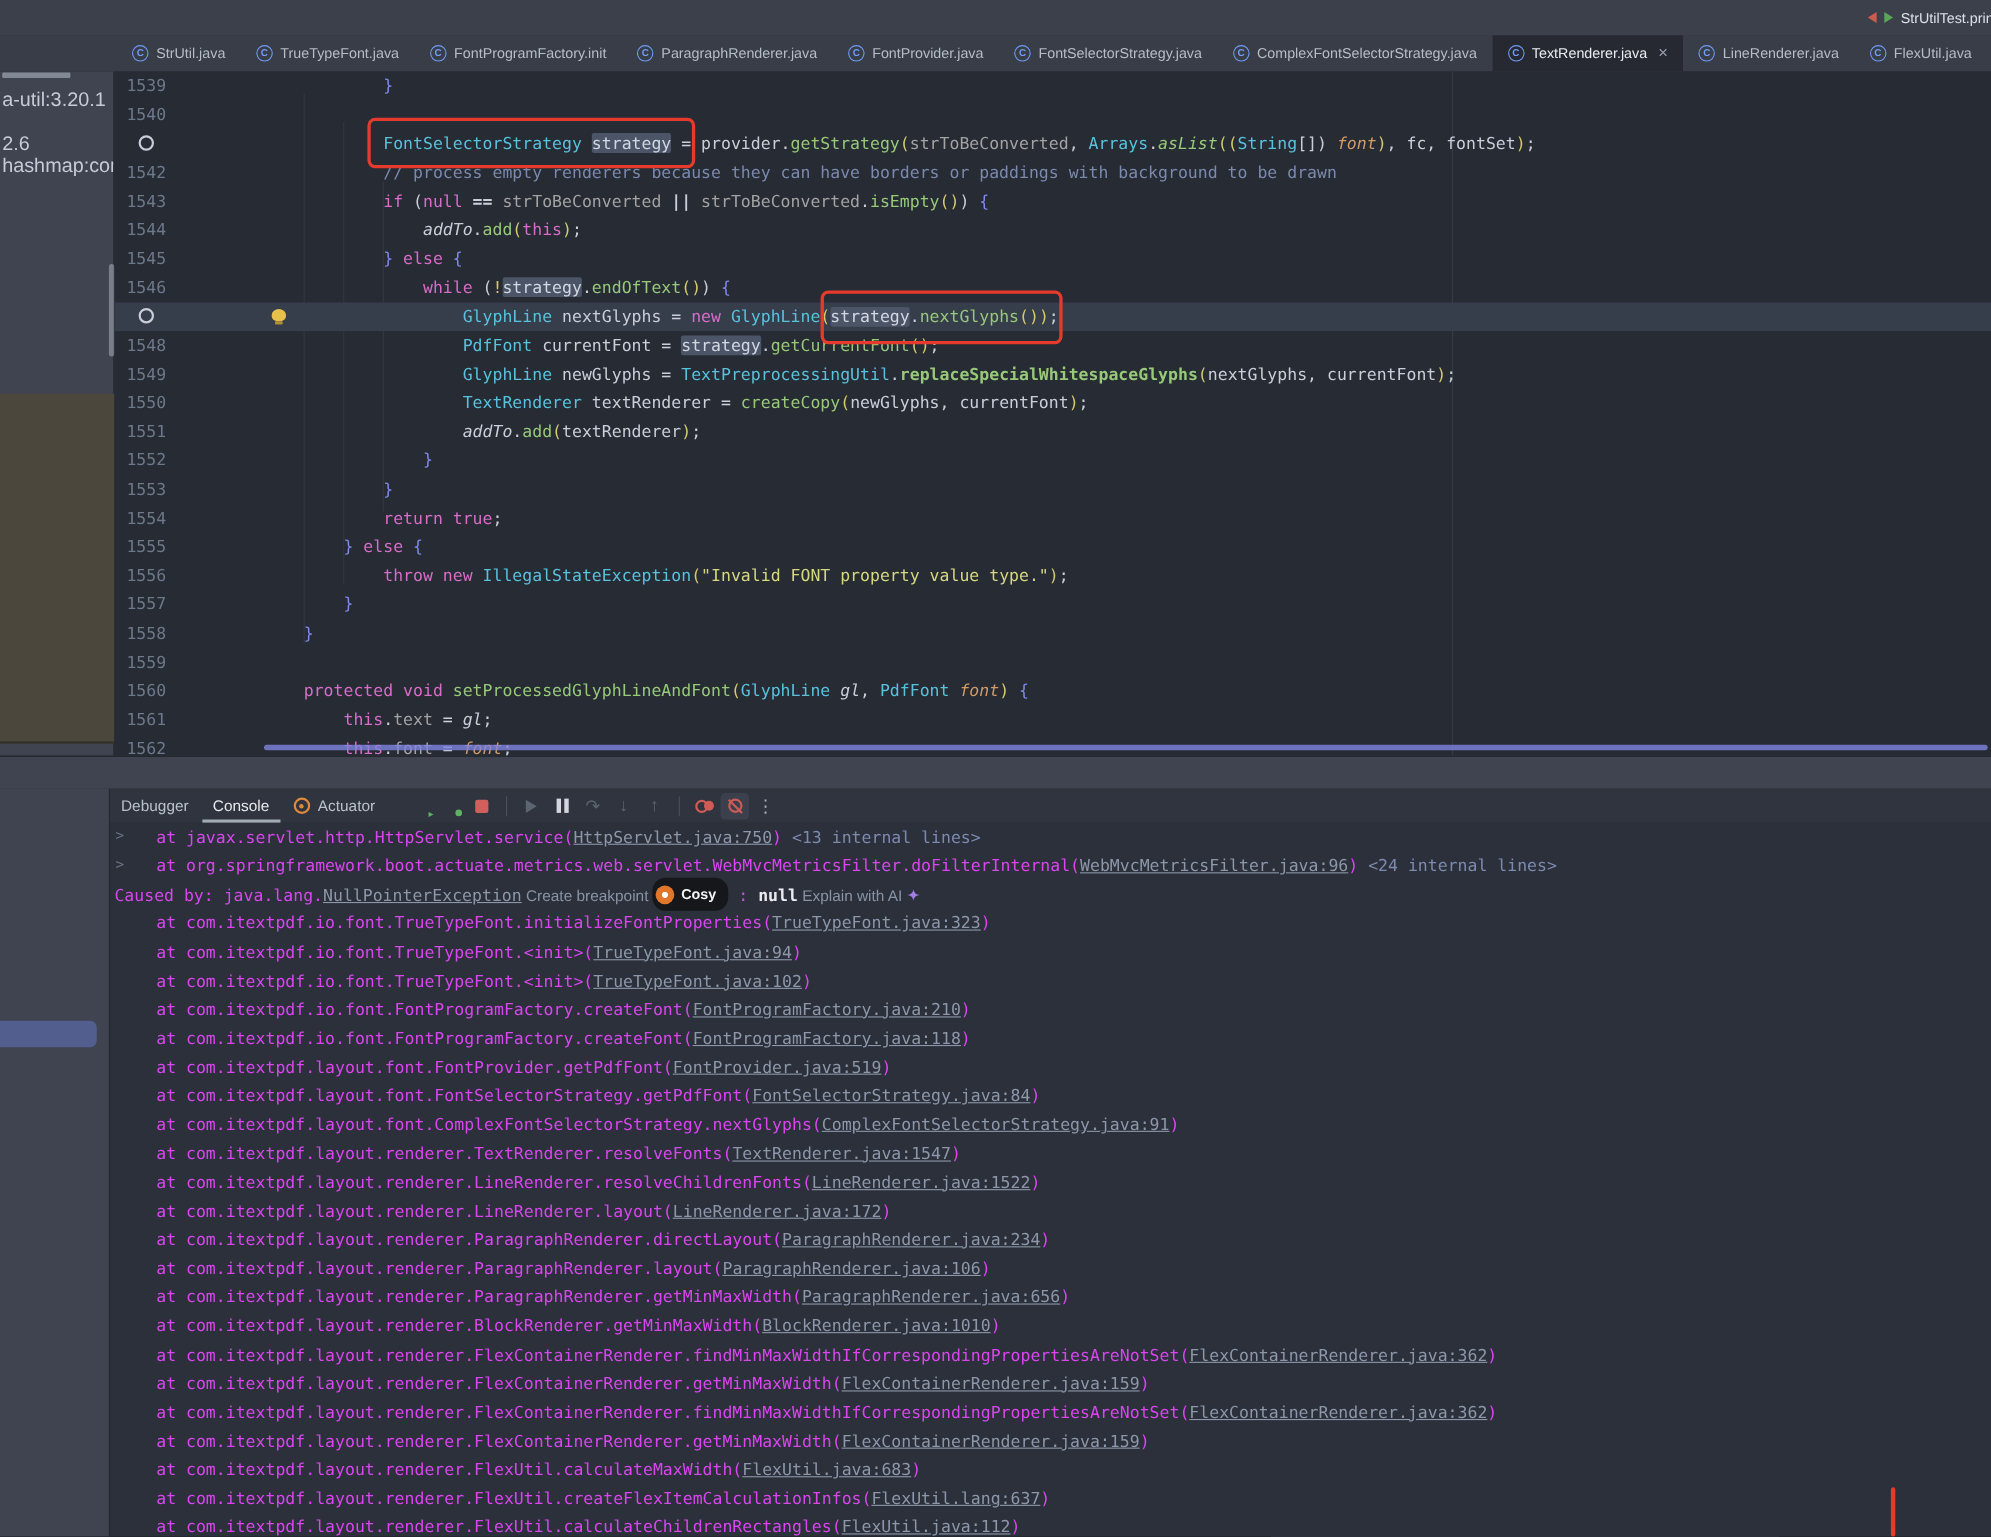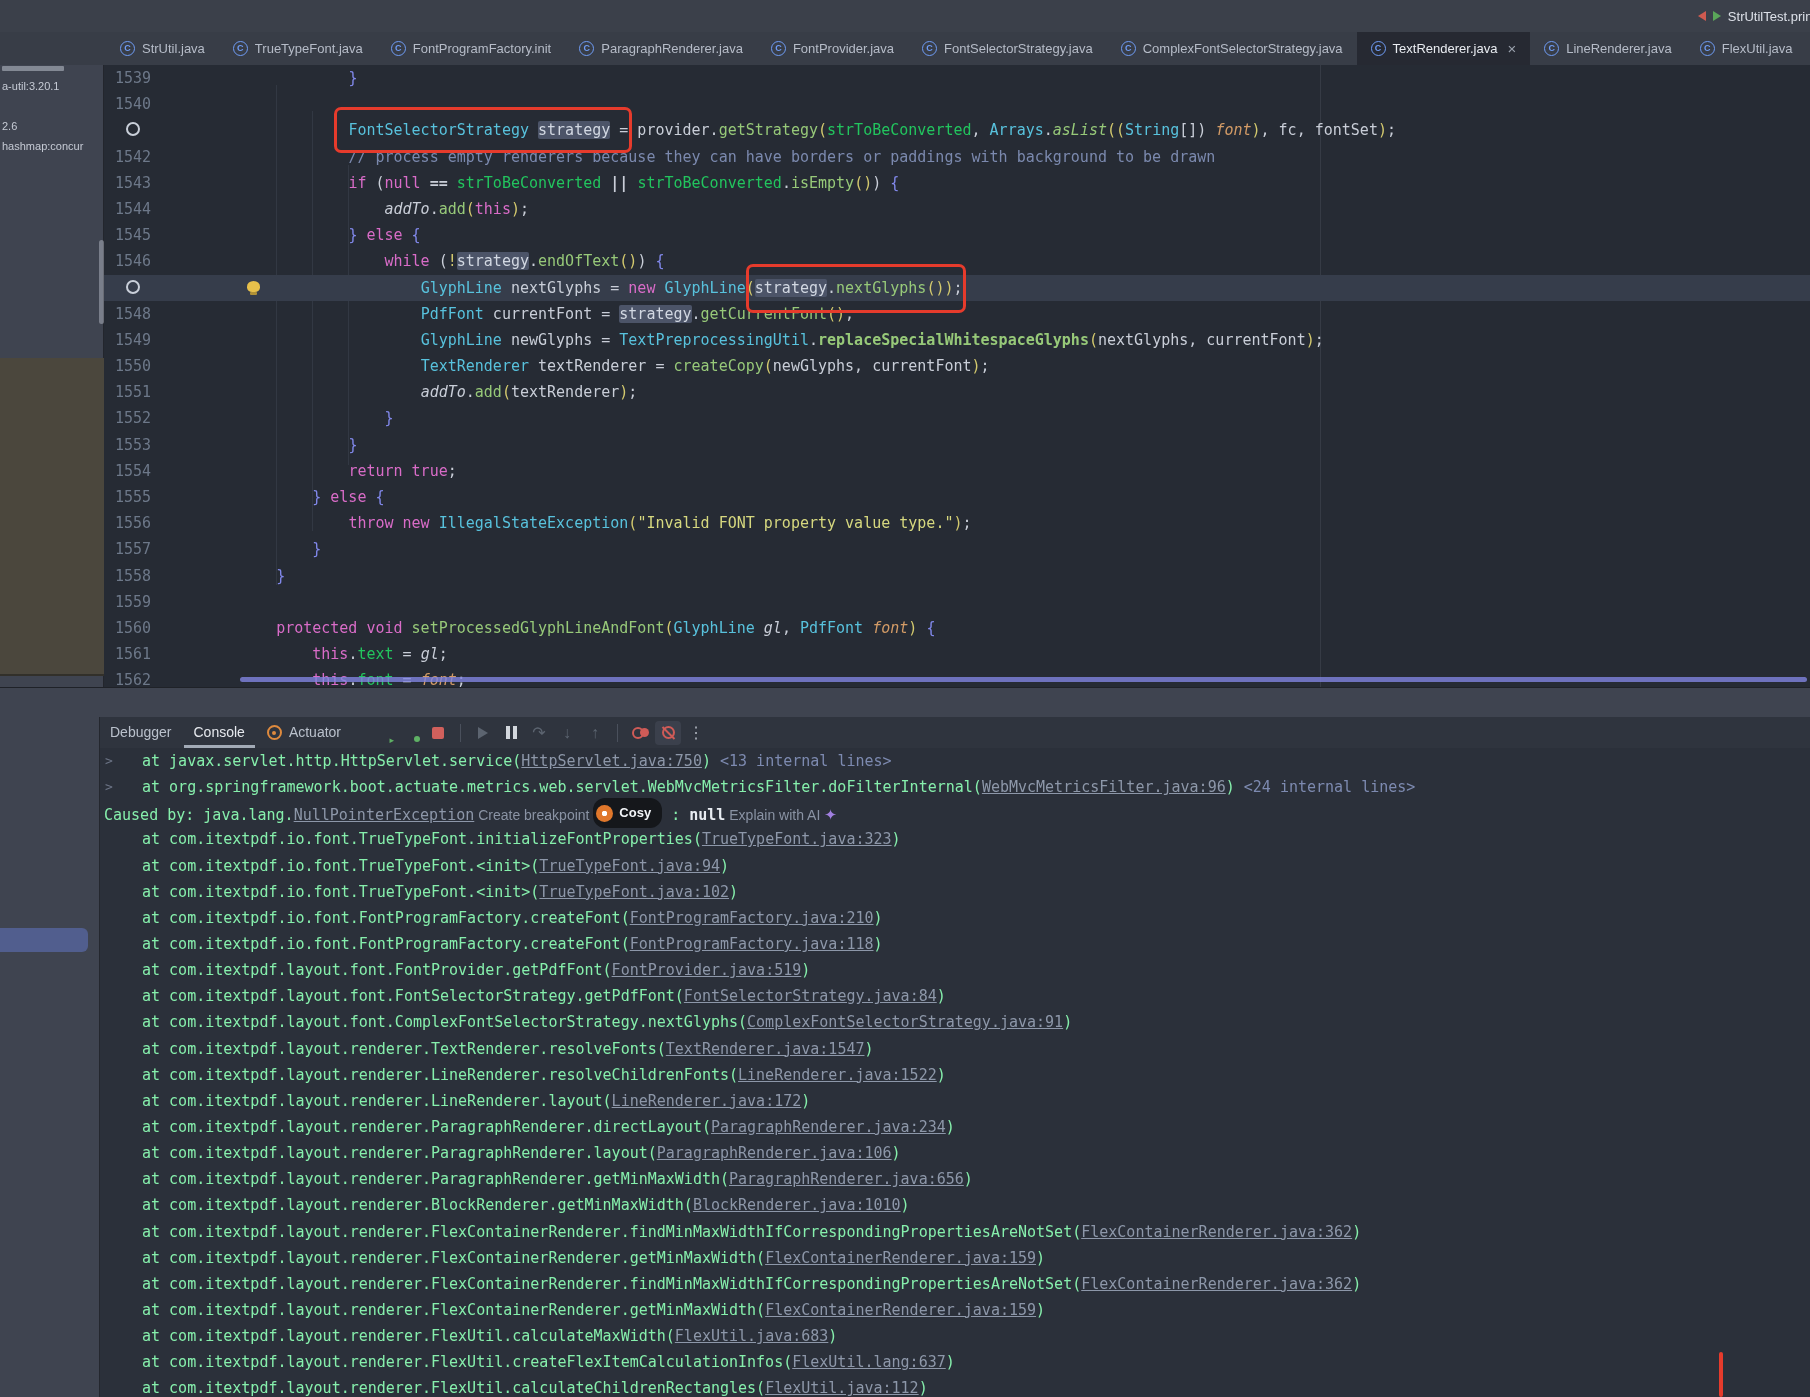--- a/index.html
+++ b/index.html
@@ -18,21 +18,21 @@
           align-items:stretch;padding-left:106px;overflow:hidden;}
   .tab{display:flex;align-items:center;gap:7px;padding:0 14px;font-size:13px;color:#b6bcc8;white-space:nowrap;cursor:default;}
   .tab.active{background:#262932;color:#e9ecf1;}
   .cicon{flex:0 0 15px;width:15px;height:15px;border:1.5px solid #6f9cf5;border-radius:50%;color:#6f9cf5;
          font-size:9px;line-height:13px;text-align:center;box-sizing:border-box;font-weight:bold;}
   .tclose{color:#9aa1ad;font-size:15px;margin-left:3px;}
 
   
   .leftpanel{position:absolute;left:0;top:65px;width:104px;height:622px;background:#3f4450;overflow:hidden;
              border-right:1px solid #23262d;box-sizing:border-box;}
-  .lpitem{position:absolute;left:2px;font-size:11px;color:#c6cbd5;white-space:nowrap;}
+  .lpitem{position:absolute;left:2px;font-size:18px;color:#c6cbd5;white-space:nowrap;}
   .lpclip{position:absolute;left:2px;top:1px;width:62px;height:5px;background:rgba(200,205,215,.5);border-radius:1px;}
   .olive{position:absolute;left:0;top:358px;width:104px;height:316px;background:#4b473d;border-bottom:2px solid #32302a;}
   .minibar{position:absolute;left:99px;top:240px;width:5px;height:84px;background:rgba(210,215,225,.4);border-radius:3px;}
 
   
   .editor{position:absolute;left:104px;top:65px;right:0;height:622px;background:#262b34;overflow:hidden;
           font-family:"DejaVu Sans Mono",monospace;font-size:15px;}
   .eline{display:flex;height:26.2px;line-height:26.2px;position:relative;}
   .eline.cur{background:#363d4b;}
   .lnum{flex:0 0 58px;text-align:center;color:#6d7889;font-size:15px;}
@@ -44,21 +44,21 @@
   .mguide{position:absolute;left:1216px;top:0;bottom:0;width:1px;background:rgba(200,210,230,.10);}
   .hscroll{position:absolute;left:136px;right:3px;top:612px;height:5px;background:#8184e0;opacity:.8;border-radius:3px;}
   .redbox{position:absolute;border:3px solid #e63b2c;border-radius:7px;}
   .rb1{left:230px;top:42px;width:292px;height:40px;}
   .rb2{left:642px;top:199px;width:214px;height:43px;}
 
   
   .s-w{color:#c9ced8}.s-wb{color:#c9ced8;font-weight:bold}.s-wi{color:#c9ced8;font-style:italic}
   .s-k{color:#d96cc8}.s-t{color:#58c2dd}.s-m{color:#97c979}
   .s-mb{color:#97c979;font-weight:bold}.s-mi{color:#97c979;font-style:italic}
-  .s-o{color:#22c55e}.s-oi{color:#d39b66;font-style:italic}
+  .s-o{color:#a3a3a3}.s-oi{color:#d39b66;font-style:italic}
   .s-c{color:#7b89ae}.s-s{color:#d6d87f}.s-y{color:#d3c96e}.s-b{color:#8289ec}
   .s-hl{color:#d2d8e2;background:#4c5468;border-radius:2px}
 
   
   .dband{position:absolute;left:0;top:687px;right:0;height:30px;background:#3f4450;border-top:1px solid #1f2228;box-sizing:border-box;}
   .dleft{position:absolute;left:0;top:717px;width:100px;bottom:0;background:#3f4450;border-right:1px solid #24272e;box-sizing:border-box;}
   .dsel{position:absolute;left:0;top:211px;width:88px;height:24px;background:#515e8e;border-radius:0 6px 6px 0;}
   .dtoolbar{position:absolute;left:100px;top:717px;right:0;height:31px;background:#2f343e;display:flex;align-items:center;gap:2px;}
   .dtab{height:31px;line-height:31px;padding:0 10px;font-size:14px;color:#bac1cc;display:flex;align-items:center;white-space:nowrap;}
   .dtab.active{color:#e6e9ee;box-shadow:inset 0 -3px 0 #a2aab6;}
@@ -80,21 +80,21 @@
   .ic-mute-breakpoints-icon::before{content:"";width:9px;height:9px;border:2px solid #cf5b57;border-radius:50%;}
   .ic-mute-breakpoints-icon::after{content:"";position:absolute;width:17px;height:2px;background:#cf5b57;transform:rotate(45deg);}
 
   
   .console{position:absolute;left:100px;top:748px;right:0;bottom:0;background:#2b303a;overflow:hidden;
            font-family:"DejaVu Sans Mono",monospace;font-size:15px;color:#c8cfda;}
   .cline{height:26.15px;line-height:26.15px;white-space:pre;position:relative;}
   .ci-at{padding-left:42px;}
   .ci-caused{padding-left:4px;}
   .fold{position:absolute;left:5px;top:0;color:#6c7486;font-size:13px;}
-  .cs-p{color:#86efac}
+  .cs-p{color:#d946ef}
   .cs-l{color:#8d97a9;text-decoration:underline;cursor:pointer;}
   .cs-h{color:#7d8ab0}
   .cs-g{color:#8a93a4;font-family:"Liberation Sans",sans-serif;font-size:14px;}
   .cs-bld{color:#e8ecf2;font-weight:bold;}
   .cs-spark{color:#a17fe0;font-family:"Liberation Sans",sans-serif;}
   .cosy{display:inline-flex;align-items:center;gap:6px;background:#15171b;border-radius:12px;
         padding:2px 11px 2px 3px;vertical-align:middle;transform:translateY(-2px);}
   .cosy-ic{width:17px;height:17px;border-radius:50%;background:radial-gradient(circle at 50% 50%, #fff 0 2.5px, #e0772b 3px);}
   .cosy-t{color:#f2f4f7;font-weight:bold;font-size:13px;font-family:"Liberation Sans",sans-serif;}
 

